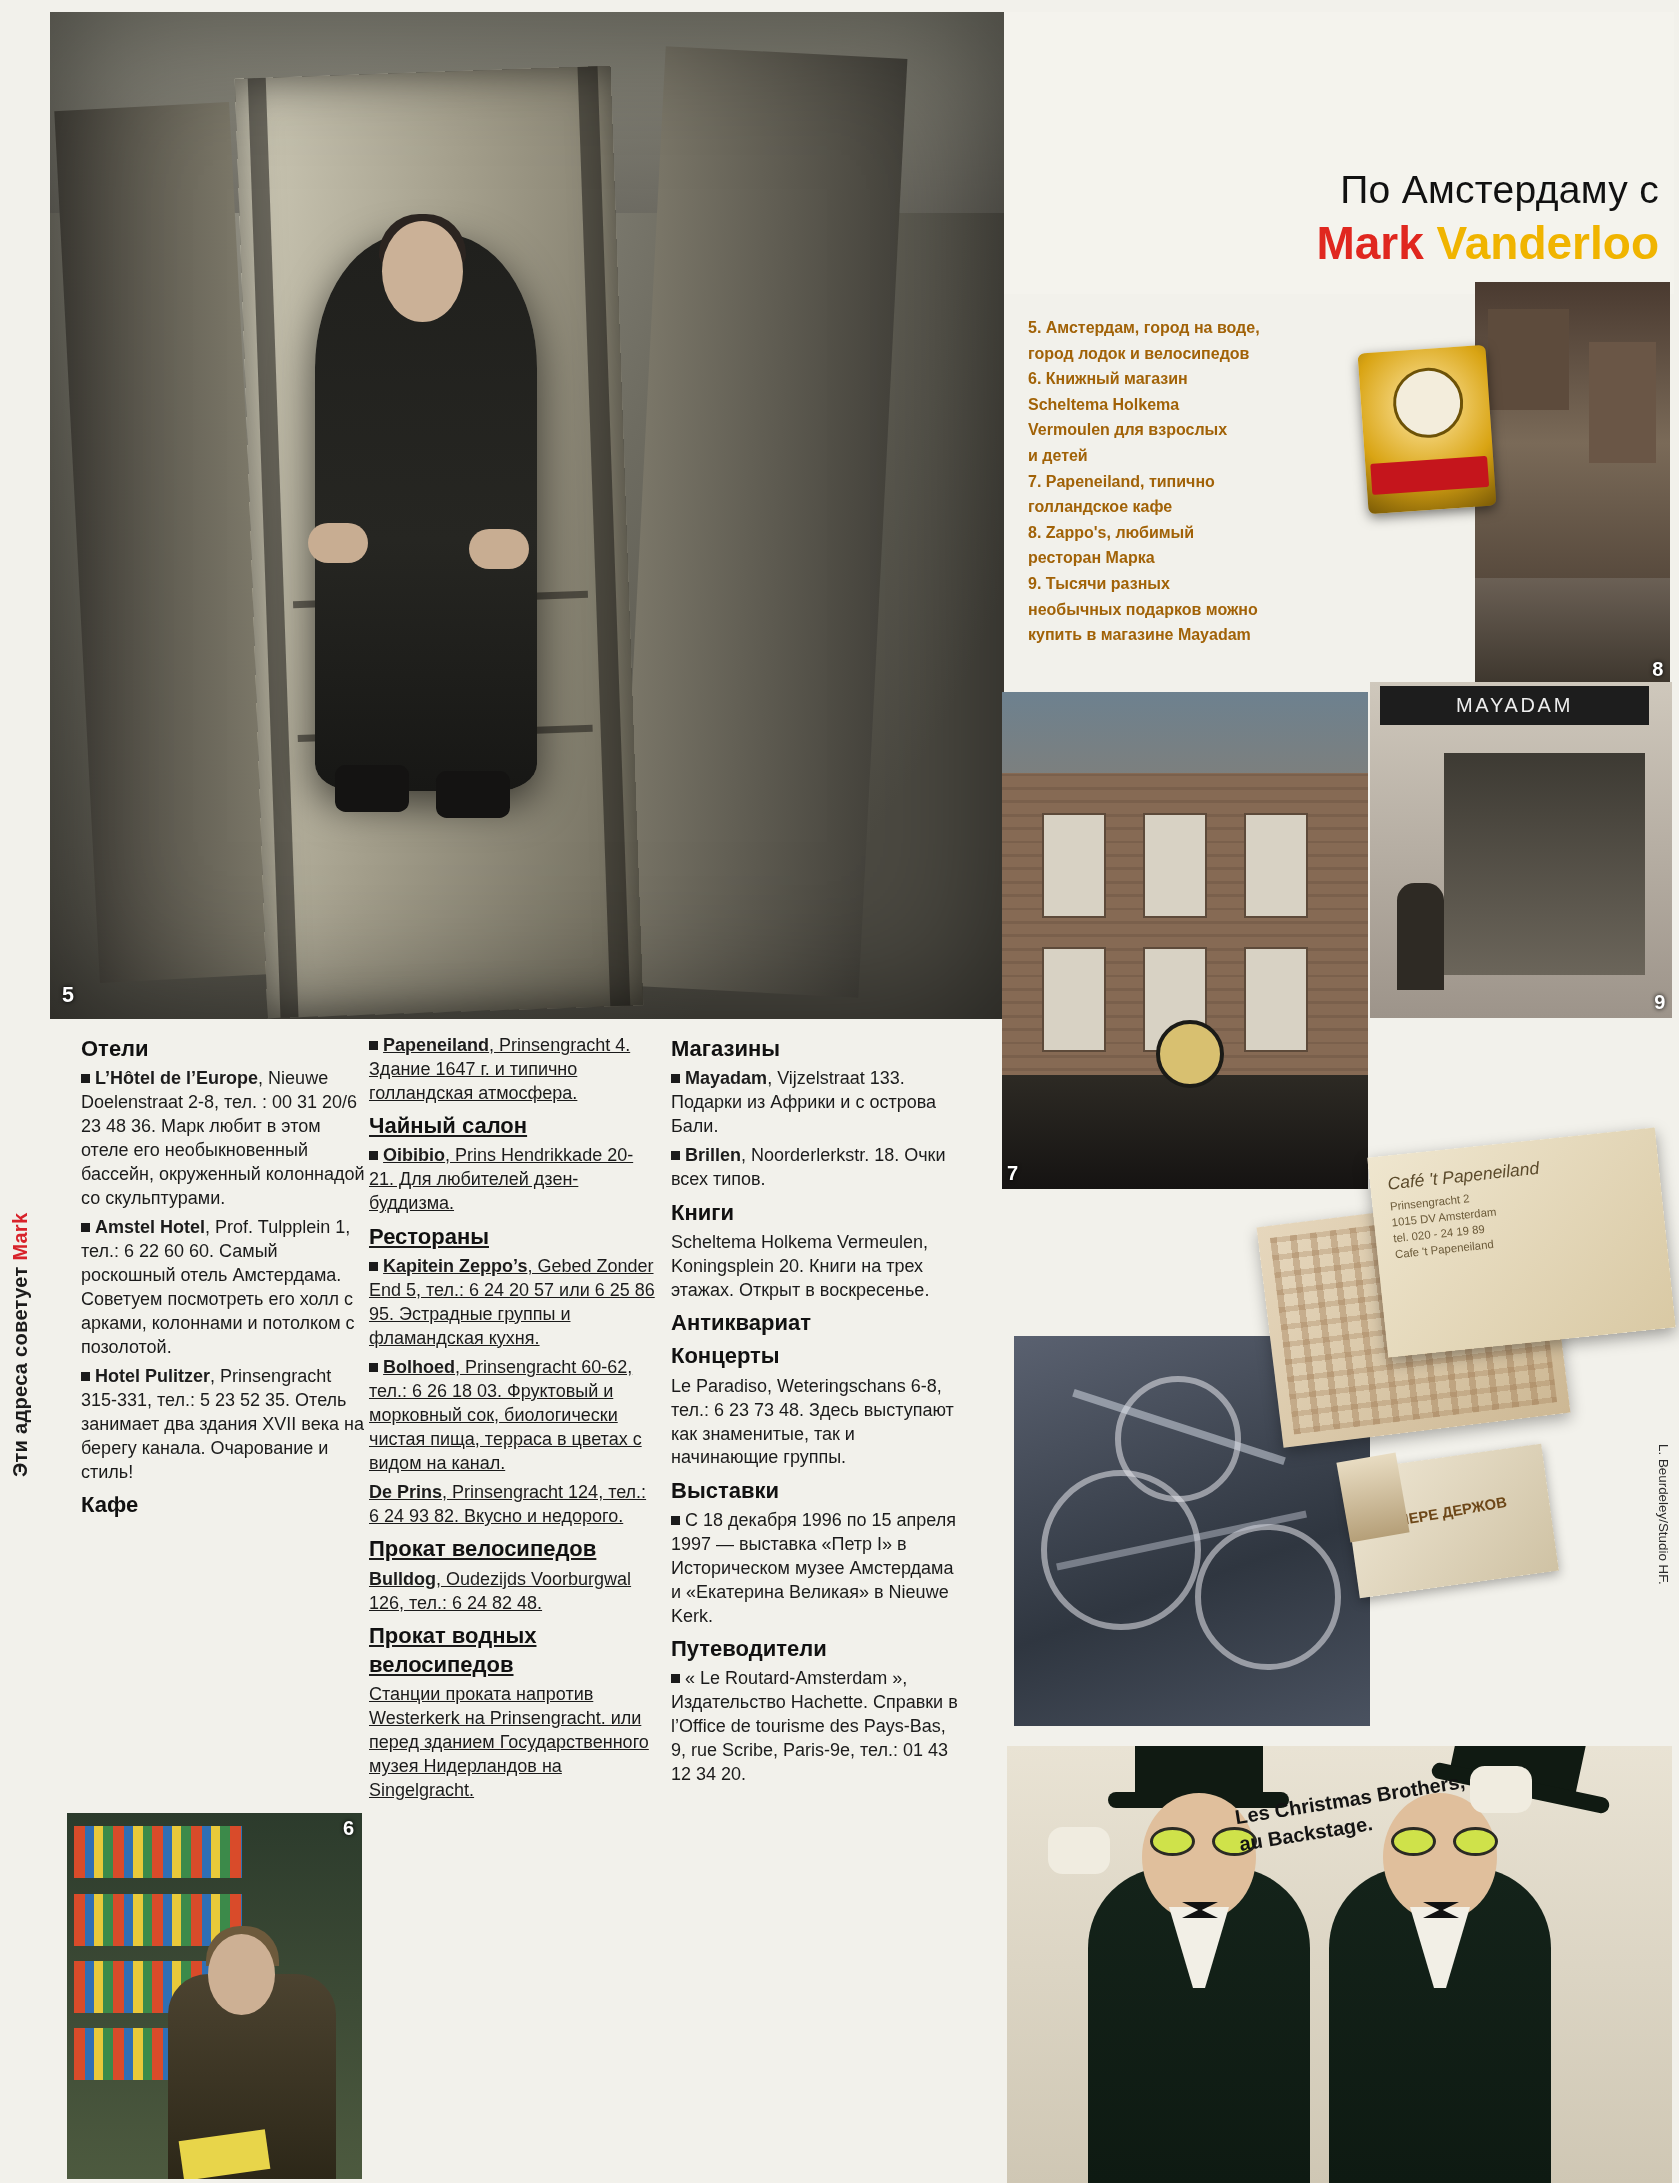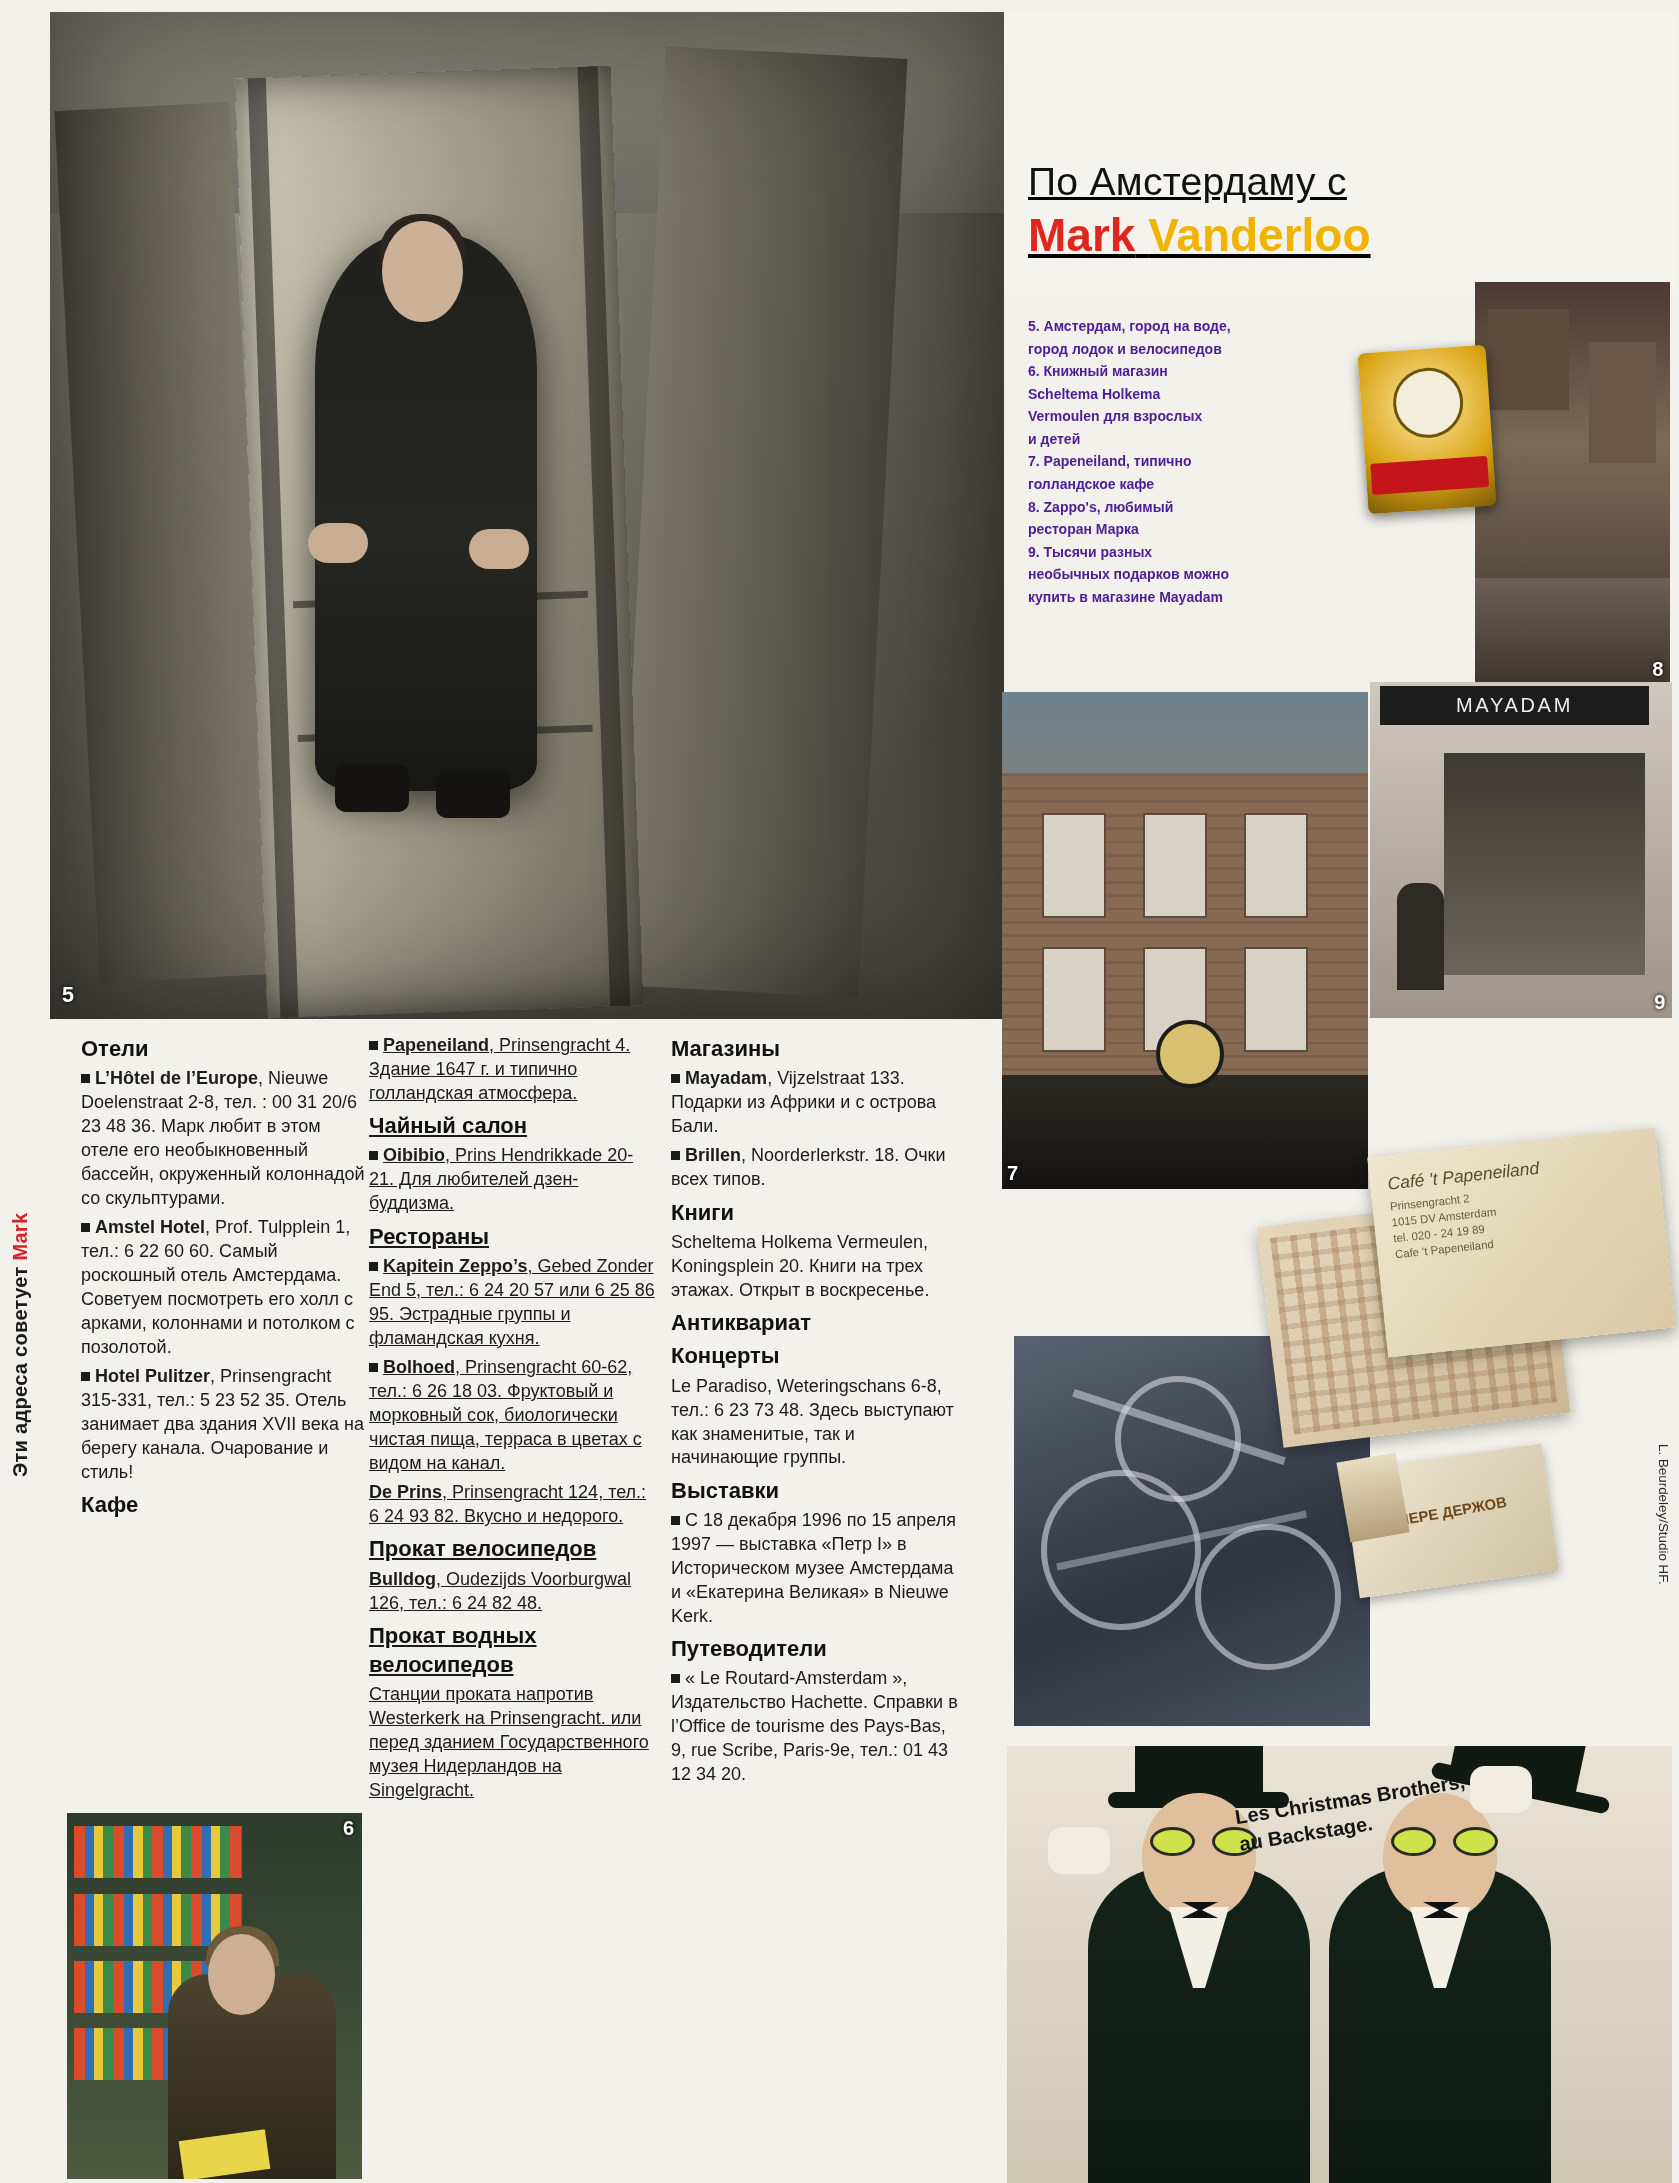--- a/index.html
+++ b/index.html
@@ -40,29 +40,29 @@
   .hero .hair{position:absolute;left:64px;top:-20px;width:87px;height:54px;
       background:#2b2420;border-radius:40px 40px 13.4px 13.4px;}
   .hero .hand{position:absolute;width:60px;height:40px;background:#c8ad92;border-radius:20px;}
   .hero .shoe{position:absolute;width:74px;height:47px;background:#141312;border-radius:10.7px;}
   .hero .vig{position:absolute;inset:0;
       box-shadow:inset 0 0 148px rgba(0,0,0,.55);}
   .hero .num{position:absolute;left:12px;bottom:10.7px;color:#fff;font-weight:bold;font-size:21.5px;
       text-shadow:0 0 4px #000;}
 
   
-  .title-block{position:absolute;left:1028px;top:160px;width:631px;text-align:left;text-decoration:underline;}
+  .title-block{position:absolute;left:1028px;top:168px;width:631px;text-align:right;}
   .title-ru{font-size:39px;color:#111;letter-spacing:0.3px;}
   .title-brand{font-size:46px;font-weight:bold;margin-top:4px;}
   .title-brand .mark{color:#e0271f;}
   .title-brand .vdl{color:#f0b400;}
 
   
   .caplist{position:absolute;left:1028px;top:316px;width:336px;
-      font-size:14px;line-height:1.52;font-weight:bold;color:#4c1d95;}
+      font-size:16px;line-height:1.52;font-weight:bold;color:#a16207;}
   .caplist p{margin:0 0 1.3px 0;}
 
   
   .ph{position:absolute;overflow:hidden;}
   .ph .n{position:absolute;right:6.7px;bottom:4px;color:#fff;font-weight:bold;font-size:20px;
       text-shadow:0 0 4px #000;}
   .ph8{left:1475px;top:282px;width:195px;height:403px;
       background:linear-gradient(180deg,#4a3a30,#7a6a58 40%,#3d3128);}
   .cafe-sign{position:absolute;left:1363px;top:349px;width:128px;height:161px;
       background:radial-gradient(circle at 50% 35%,#ffe9a8,#d9a413 60%,#7a5a06);

